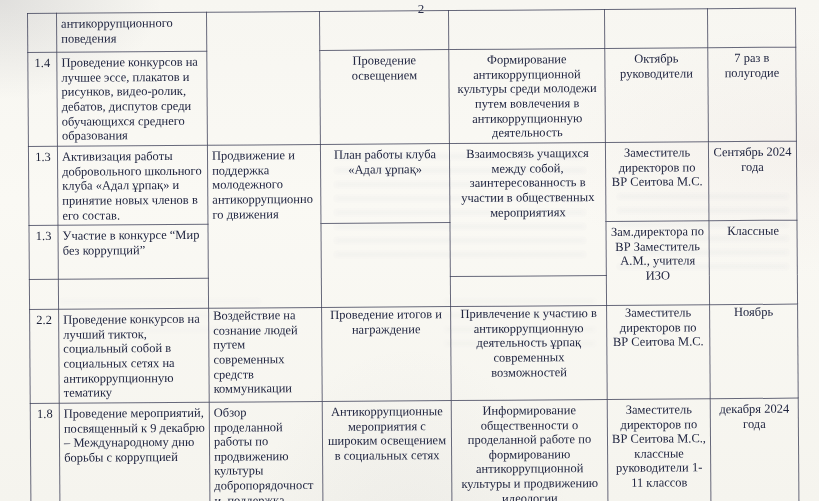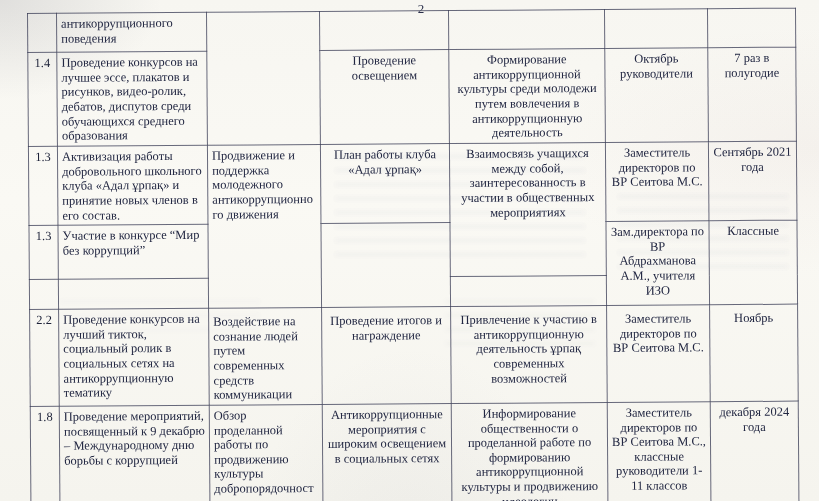--- a/index.html
+++ b/index.html
@@ -35,21 +35,21 @@
   td.c-num{text-align:center;font-weight:normal;padding-left:1px;padding-right:1px;font-size:12px;color:#1c2138;}
   td.ta-l{text-align:left;}
   td.ta-c{text-align:center;padding-left:3px;padding-right:3px;}
   tr.rA td{height:33px;}
   tr.r14 td{height:88px;}
   tr.r15 td{height:71px;}
   tr.r16 td{height:48px;}
   tr.rSp td{height:24px;}
   tr.r17 td{height:84px;}
   tr.r18 td{height:116px;}
-  tr.r17 td.pad-t{padding-top:6px;}
+  tr.r17 td.pad-t{padding-top:0;}
   
   .ghost{
     position:absolute;pointer-events:none;
     background:repeating-linear-gradient(
       180deg,
       rgba(110,120,150,0.10) 0px, rgba(110,120,150,0.10) 3px,
       rgba(110,120,150,0.0) 3px, rgba(110,120,150,0.0) 14px);
     filter:blur(2px);opacity:.8;
   }
   .g1{left:335px;top:155px;width:250px;height:105px;}
@@ -99,40 +99,40 @@
       <td class="ta-c">7 раз в полугодие</td>
     </tr>
 
     <tr class="r15">
       <td class="c-num">1.3</td>
       <td class="ta-l">Активизация работы добровольного школьного клуба «Адал ұрпақ» и принятие новых членов в его состав.</td>
       <td class="ta-l" rowspan="3">Продвижение и поддержка молодежного антикоррупционного движения</td>
       <td class="ta-c">План работы клуба «Адал ұрпақ»</td>
       <td class="ta-c" rowspan="2">Взаимосвязь учащихся между собой, заинтересованность в участии в общественных мероприятиях</td>
       <td class="ta-c">Заместитель директоров по ВР Сеитова М.С.</td>
-      <td class="ta-c">Сентябрь 2021 года</td>
+      <td class="ta-c">Сентябрь 2024 года</td>
     </tr>
 
     <tr class="r16">
       <td class="c-num">1.3</td>
       <td class="ta-l">Участие в конкурсе “Мир без коррупций”</td>
       <td class="ta-c" rowspan="2"></td>
-      <td class="ta-c" rowspan="2">Зам.директора по ВР Абдрахманова А.М., учителя ИЗО</td>
+      <td class="ta-c" rowspan="2">Зам.директора по ВР Заместитель А.М., учителя ИЗО</td>
       <td class="ta-c" rowspan="2">Классные</td>
     </tr>
 
     <tr class="rSp">
       <td class="c-num"></td>
       <td class="ta-l"></td>
       <td class="ta-c"></td>
     </tr>
 
     <tr class="r17">
       <td class="c-num">2.2</td>
-      <td class="ta-l">Проведение конкурсов на лучший тикток, социальный ролик в социальных сетях  на антикоррупционную тематику</td>
+      <td class="ta-l">Проведение конкурсов на лучший тикток, социальный собой в социальных сетях  на антикоррупционную тематику</td>
       <td class="ta-l pad-t">Воздействие на сознание людей путем современных средств коммуникации</td>
       <td class="ta-c pad-t">Проведение итогов и награждение</td>
       <td class="ta-c pad-t">Привлечение к участию в антикоррупционную деятельность ұрпақ современных возможностей</td>
       <td class="ta-c pad-t">Заместитель директоров по ВР Сеитова М.С.</td>
       <td class="ta-c pad-t">Ноябрь</td>
     </tr>
 
     <tr class="r18">
       <td class="c-num">1.8</td>
       <td class="ta-l">Проведение мероприятий, посвященный к 9 декабрю – Международному дню борьбы с коррупцией</td>

